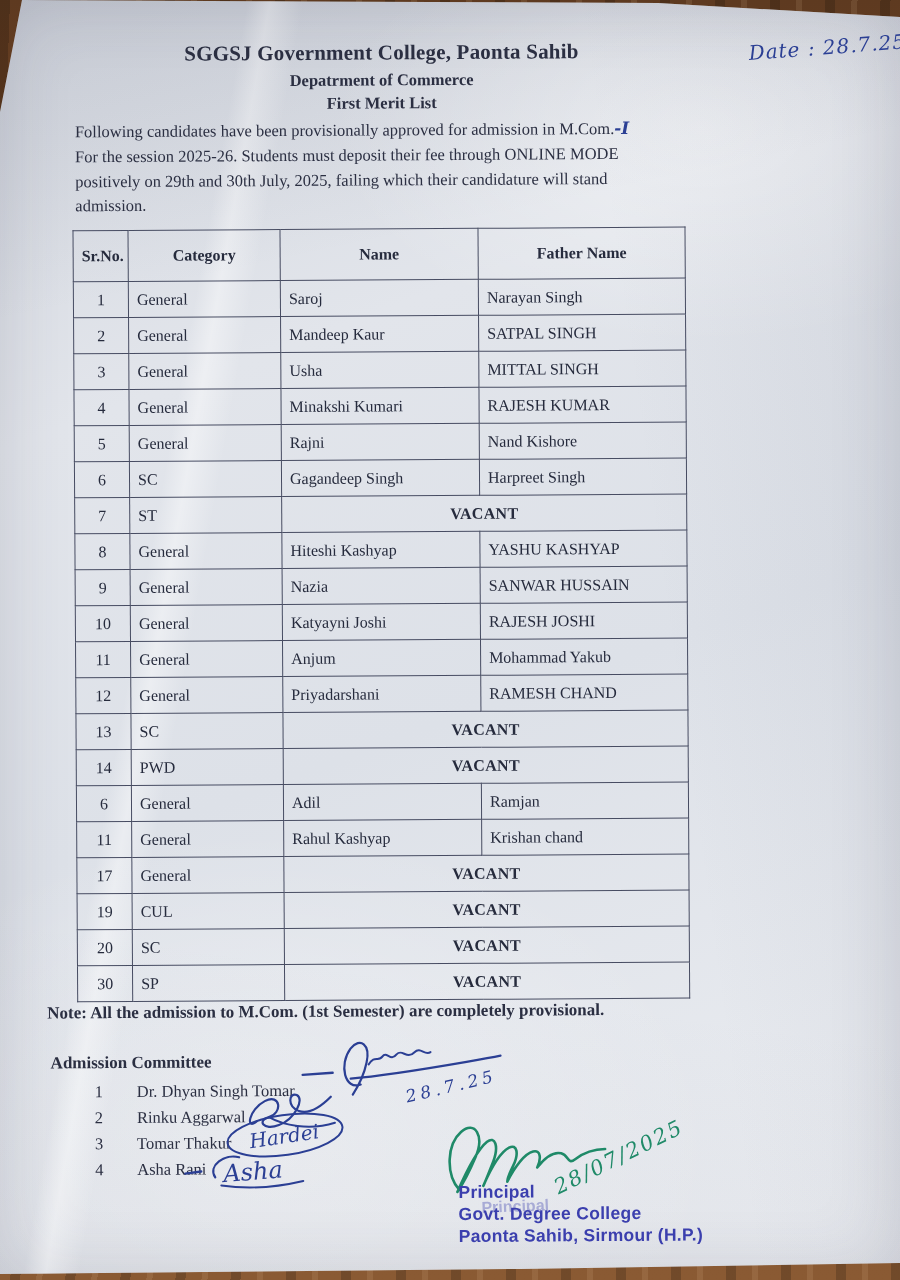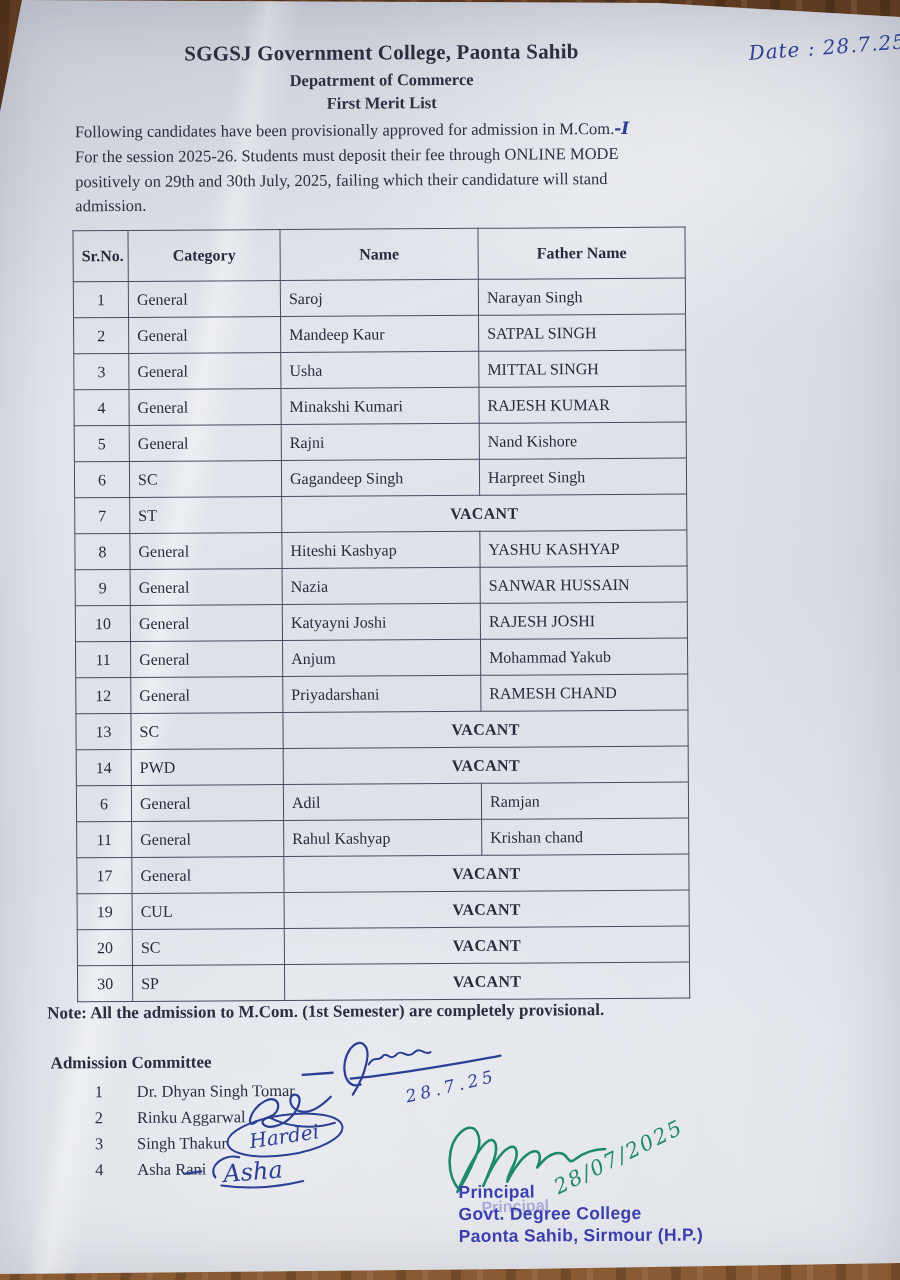--- a/index.html
+++ b/index.html
@@ -251,21 +251,21 @@
       <div class="member">
         <span class="m-no">1</span>
         <span class="m-name">Dr. Dhyan Singh Tomar</span>
       </div>
       <div class="member">
         <span class="m-no">2</span>
         <span class="m-name">Rinku Aggarwal</span>
       </div>
       <div class="member">
         <span class="m-no">3</span>
-        <span class="m-name">Singh Thakur</span>
+        <span class="m-name">Tomar Thakur</span>
       </div>
       <div class="member">
         <span class="m-no">4</span>
         <span class="m-name">Asha Rani</span>
       </div>
     </div>
 
     <svg class="sig" style="left:296px;top:1036px;" width="215" height="80">
       <line class="ink-blue" x1="4" y1="38" x2="34" y2="36" stroke-width="2.4"></line>
       <path class="ink-blue" stroke-width="2.2" d="M62,48 C46,54 40,28 52,12 C62,0 72,8 68,26 C65,40 58,52 54,58"></path>

